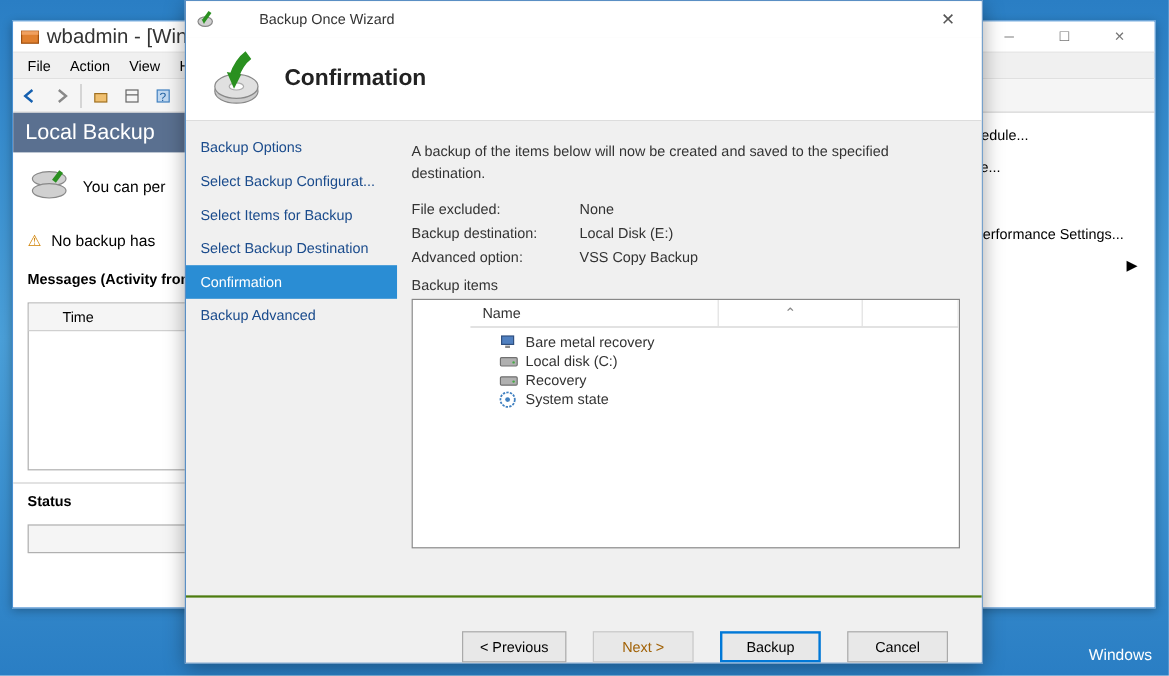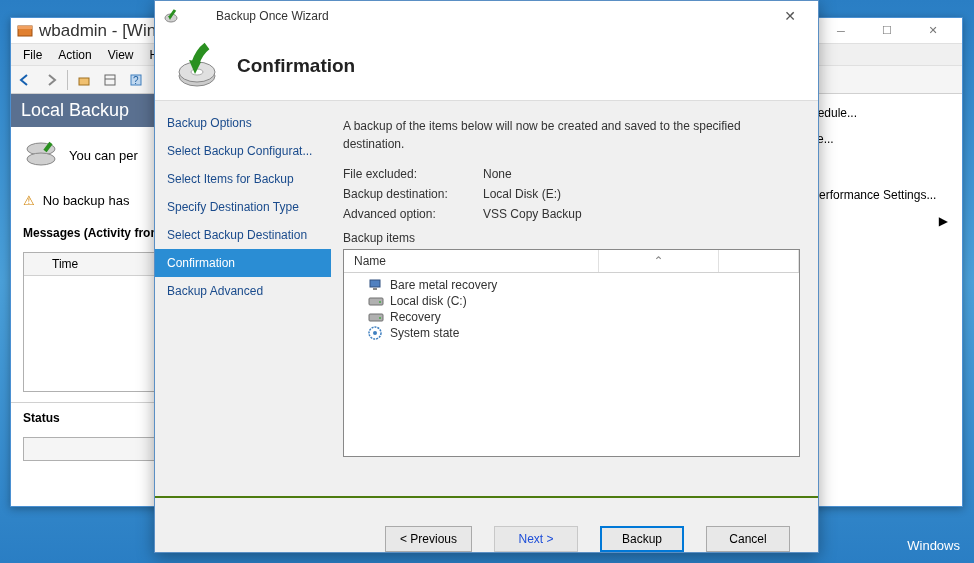--- a/index.html
+++ b/index.html
@@ -48,33 +48,33 @@
 .wizard-body { display: flex; height: calc(100% - 30px - 70px - 56px); }
 .wizard-steps { width: 176px; background: #f0f0f0; padding-top: 8px; }
 .wizard-steps .step { font-size: 12px; color: #1a4b8c; padding: 7px 12px; cursor: pointer; white-space: nowrap; overflow: hidden; text-overflow: ellipsis; }
 .wizard-steps .step.active { background: #2a8dd4; color: #fff; }
 
 .wizard-main { flex: 1; background: #f0f0f0; padding: 16px 18px 8px 12px; font-size: 12px; color: #333; }
 .wm-intro { margin-bottom: 14px; line-height: 1.5; }
 .wm-kv { display: flex; margin-bottom: 6px; }
 .wm-kv .k { width: 140px; }
 .wm-label { margin: 10px 0 4px; }
-.wm-list { border: 1px solid #888; background: #fff; height: 208px; overflow: auto; }
+.wm-list { border: 1px solid #888; background: #fff; height: 208px; overflow: auto; padding-left: 48px; }
 .wm-list-header { display: flex; background: #fff; border-bottom: 1px solid #d0d0d0; font-size: 12px; }
 .wm-list-header .col { padding: 4px 10px; border-right: 1px solid #e0e0e0; }
 .wm-list-header .col.name { flex: 1; }
 .wm-list-header .col.sort { width: 120px; text-align: center; color: #888; }
 .wm-list-body { padding: 4px 0; }
 .wm-item { display: flex; align-items: center; gap: 6px; padding: 1px 24px; font-size: 12px; }
 .wm-item .iicon { width: 16px; height: 14px; display: inline-block; flex-shrink: 0; }
 
 .wizard-footer { height: 56px; border-top: 2px solid #4d7c0f; display: flex; align-items: flex-end; justify-content: flex-end; gap: 22px; padding: 0 28px; background: #f0f0f0; }
 .wf-btn { min-width: 84px; height: 26px; border: 1px solid #aaa; background: #e8e8e8; font-size: 12px; cursor: pointer; padding: 0 14px; }
 .wf-btn.primary { border: 2px solid #0078d7; background: #e8e8e8; }
-.wf-btn.disabled { color: #1d4ed8; border-color: #c8c8c8; cursor: default; }
+.wf-btn.disabled { color: #a16207; border-color: #c8c8c8; cursor: default; }
 
 .watermark { position: absolute; bottom: 10px; right: 14px; color: #fff; font-size: 13px; }
 </style>
 </head>
 <body>
 
 <div class="parent-window">
   <div class="parent-titlebar">
     <span class="icon">
       <svg viewBox="0 0 16 16" width="16" height="16">
@@ -185,21 +185,20 @@
           <polygon points="18,18 30,20 24,32" fill="#2a9020"></polygon>
         </svg>
     </span>
     <h1>Confirmation</h1>
   </div>
   <div class="wizard-body">
     <div class="wizard-steps">
       <div class="step">Backup Options</div>
       <div class="step">Select Backup Configurat...</div>
       <div class="step">Select Items for Backup</div>
-      <div class="step">Specify Destination Type</div>
       <div class="step">Select Backup Destination</div>
       <div class="step active">Confirmation</div>
       <div class="step">Backup Advanced</div>
     </div>
     <div class="wizard-main">
       <div class="wm-intro">A backup of the items below will now be created and saved to the specified destination.</div>
       <div class="wm-kv">
         <span class="k">File excluded:</span>
         <span>None</span>
       </div>

